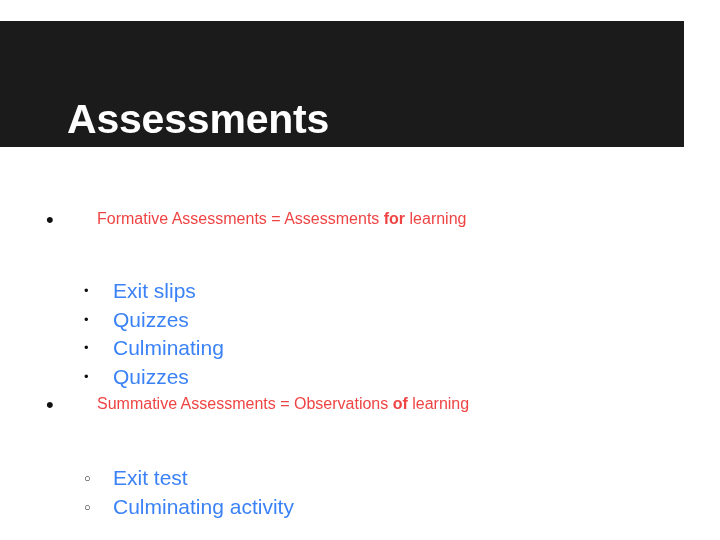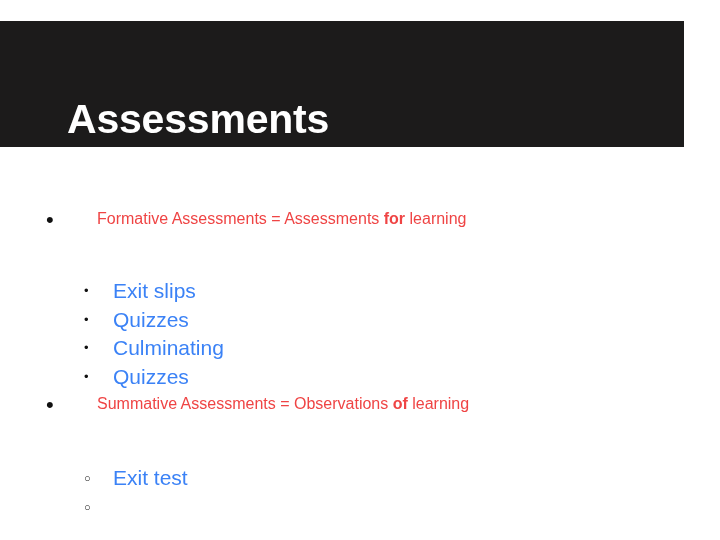--- a/index.html
+++ b/index.html
@@ -158,16 +158,17 @@
     </div>
   </div>
 
   <div class="l2-group" id="sublist-summative">
     <div class="l2-item">
       <span class="marker hollow">○</span>
       <span class="l2-text">Exit test</span>
     </div>
     <div class="l2-item">
       <span class="marker hollow">○</span>
+      <span class="l2-text">Culminating activity</span>
     </div>
   </div>
 
 </div>
 
 </body></html>

